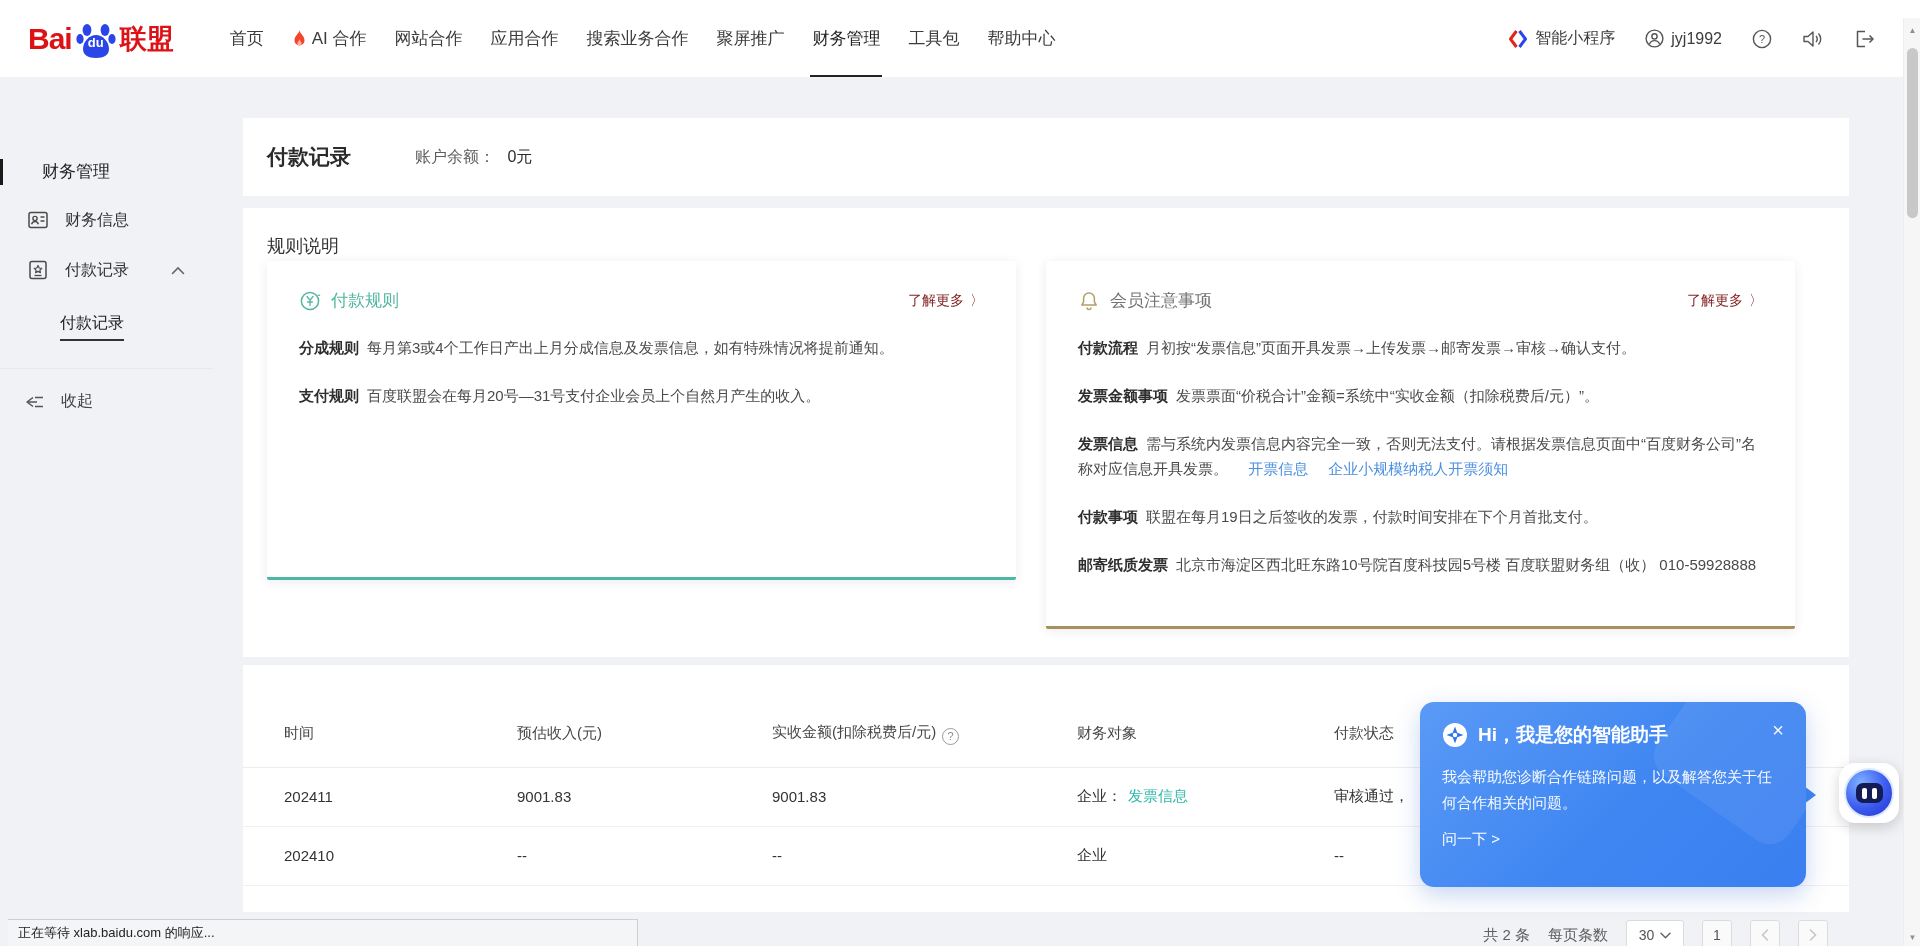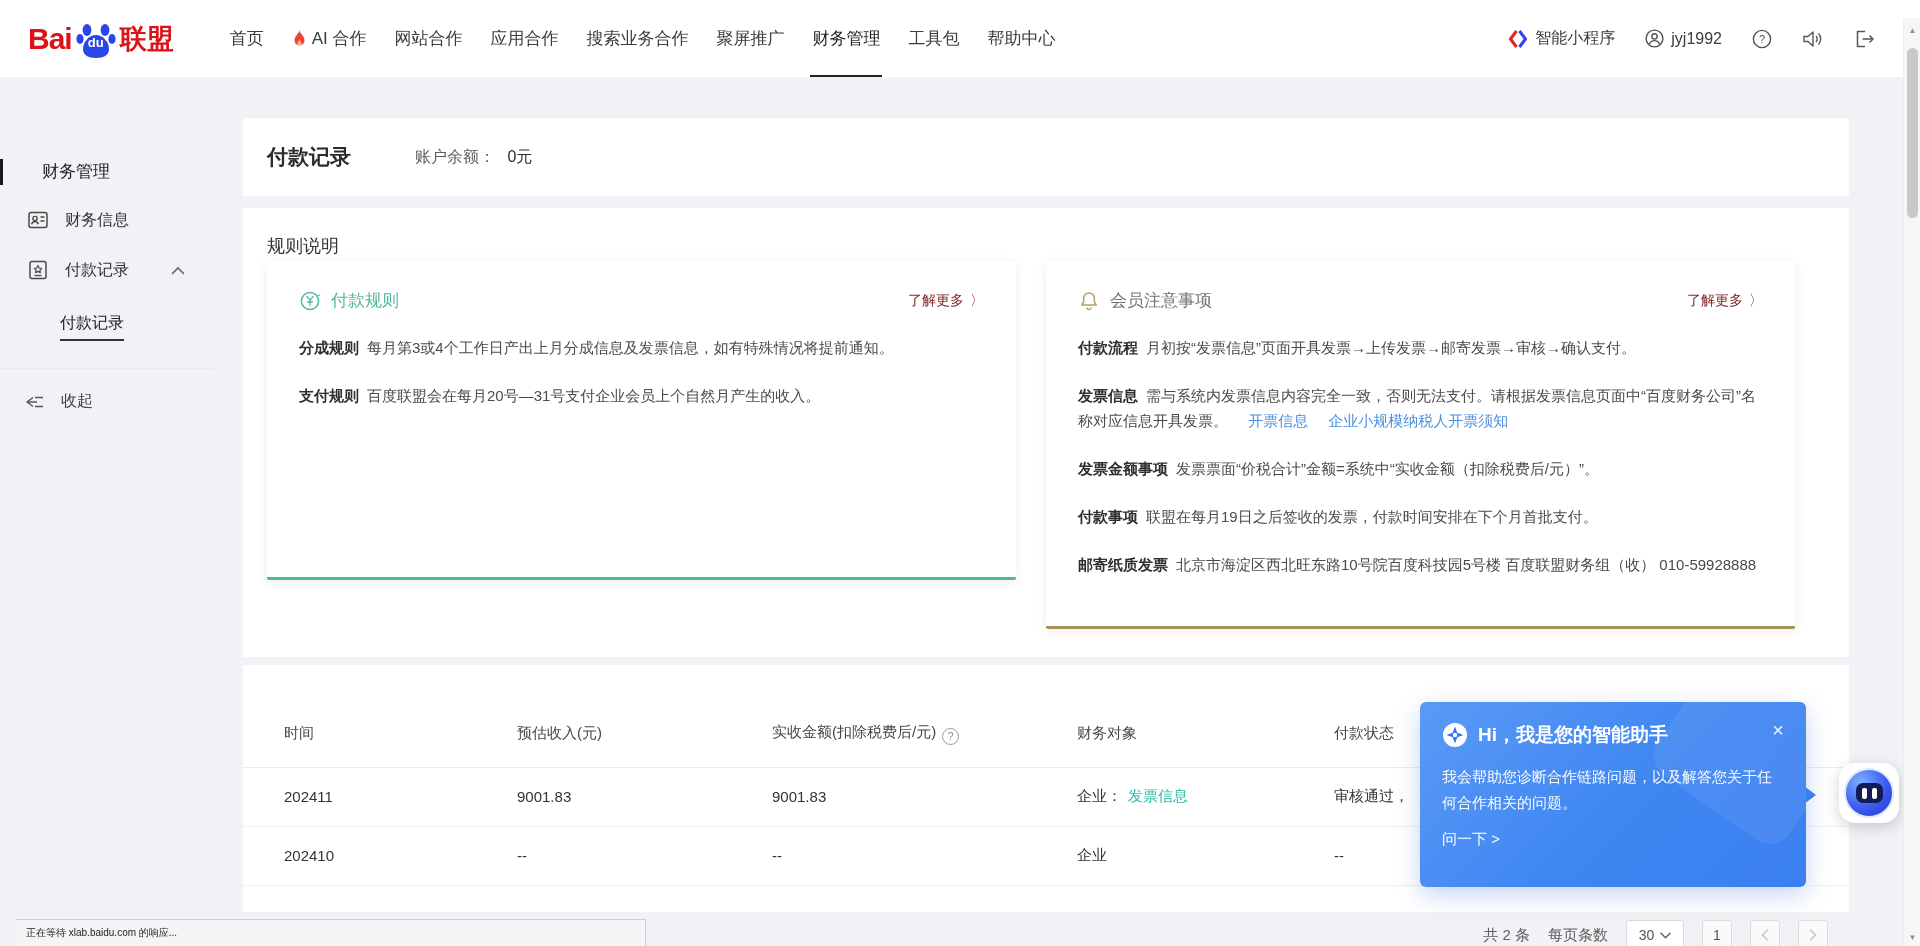--- a/index.html
+++ b/index.html
@@ -96,21 +96,21 @@
   .pg-box {
     min-width:30px; height:30px; border:1px solid #dcdcdc; border-radius:3px; background:#fafafa;
     display:flex; align-items:center; justify-content:center; font-size:14px; color:#555; cursor:pointer;
   }
   .pg-select { width:58px; gap:6px; background:#fff; }
   .pg-nav { color:#c2c6cc; font-size:16px; }
   
   .assistant {
     position:absolute; left:1420px; top:702px; width:386px; height:185px; z-index:30;
     background:linear-gradient(135deg,#5a9af6 0%,#3f86f2 55%,#3b7ff0 100%);
-    border-radius:6px; color:#fff; padding:20px 22px 0 22px; overflow:hidden;
+    border-radius:14px; color:#fff; padding:20px 22px 0 22px; overflow:hidden;
     box-shadow:0 8px 24px rgba(30,90,200,0.25);
   }
   .assistant::before { content:""; position:absolute; right:-30px; top:-40px; width:160px; height:160px;
     background:rgba(255,255,255,0.07); transform:rotate(35deg); border-radius:24px; }
   .asst-head { display:flex; align-items:center; gap:10px; position:relative; z-index:1; }
   .asst-title { font-size:19px; font-weight:bold; }
   .asst-close { position:absolute; right:0px; top:-2px; font-size:20px; color:rgba(255,255,255,0.92); cursor:pointer; line-height:1; }
   .asst-body { margin-top:16px; font-size:15px; line-height:26px; color:rgba(255,255,255,0.96); position:relative; z-index:1; }
   .asst-cta { margin-top:14px; font-size:15px; color:#fff; cursor:pointer; position:relative; z-index:1; }
   .asst-arrow {
@@ -125,23 +125,23 @@
   .robot-circle {
     width:50px; height:50px; border-radius:50%;
     background:radial-gradient(circle at 32% 28%, #7fb0ff 0%, #3c5bf0 55%, #2233c8 100%);
     border:2px solid #dbe9ff; display:flex; align-items:center; justify-content:center;
   }
   .robot-face { width:27px; height:20px; background:#141c55; border-radius:7px;
     display:flex; align-items:center; justify-content:center; gap:5px; }
   .robot-eye { width:5px; height:11px; background:#fff; border-radius:2px; }
   
   .statusbar {
-    position:absolute; left:16px; bottom:0; width:630px; height:27px; z-index:40;
+    position:absolute; left:8px; bottom:0; width:630px; height:27px; z-index:40;
     background:#f4f5f6; border-top:1px solid #cfcfcf; border-right:1px solid #cfcfcf;
-    font-size:10px; color:#222; line-height:25px; padding-left:10px;
+    font-size:13px; color:#222; line-height:25px; padding-left:10px;
   }
   .scrollbar { position:absolute; right:0; top:18px; bottom:0; width:17px; background:#f6f6f6;
     border-left:1px solid #ededed; z-index:50; }
   .sb-thumb { position:absolute; top:30px; left:3px; width:11px; height:170px; background:#c8c8c8; border-radius:6px; }
   .sb-arrow { position:absolute; left:0; width:17px; text-align:center; font-size:8px; color:#8f8f8f; cursor:pointer; }
   .sb-up { top:8px; } .sb-down { bottom:4px; }
   svg { display:block; }
 </style>
 </head>
 <body>
@@ -323,26 +323,26 @@
             <path d="M9 17.5 a2 2 0 0 0 4 0" fill="none" stroke="#b29e6a" stroke-width="1.4"></path>
           </svg>
       </span>
       <span class="ttl">会员注意事项</span>
       <span class="rule-more">
         <span>了解更多</span>
           <span>〉</span>
       </span>
     </div>
     <div class="rule-item"><b>付款流程</b><span>月初按“发票信息”页面开具发票→上传发票→邮寄发票→审核→确认支付。</span></div>
+    <div class="rule-item"><b>发票金额事项</b><span>发票票面“价税合计”金额=系统中“实收金额（扣除税费后/元）”。</span></div>
     <div class="rule-item">
       <b>发票信息</b><span>需与系统内发票信息内容完全一致，否则无法支付。请根据发票信息页面中“百度财务公司”名称对应信息开具发票。</span>
       <span class="rule-link">开票信息</span>
       <span class="rule-link">企业小规模纳税人开票须知</span>
     </div>
-    <div class="rule-item"><b>发票金额事项</b><span>发票票面“价税合计”金额=系统中“实收金额（扣除税费后/元）”。</span></div>
     <div class="rule-item"><b>付款事项</b><span>联盟在每月19日之后签收的发票，付款时间安排在下个月首批支付。</span></div>
     <div class="rule-item"><b>邮寄纸质发票</b><span>北京市海淀区西北旺东路10号院百度科技园5号楼 百度联盟财务组（收） 010-59928888</span></div>
   </div>
 </div>
 
 <div class="card card-table">
   <table class="tbl">
     <colgroup>
         <col class="c1">
         <col class="c2">

